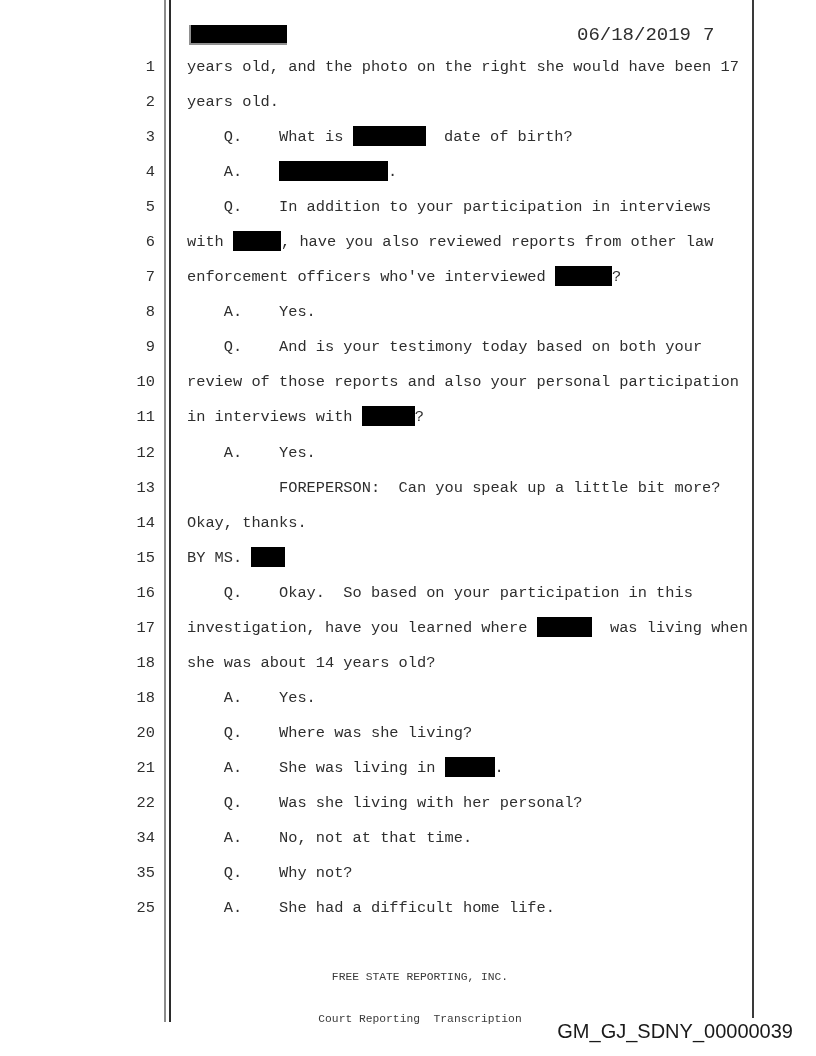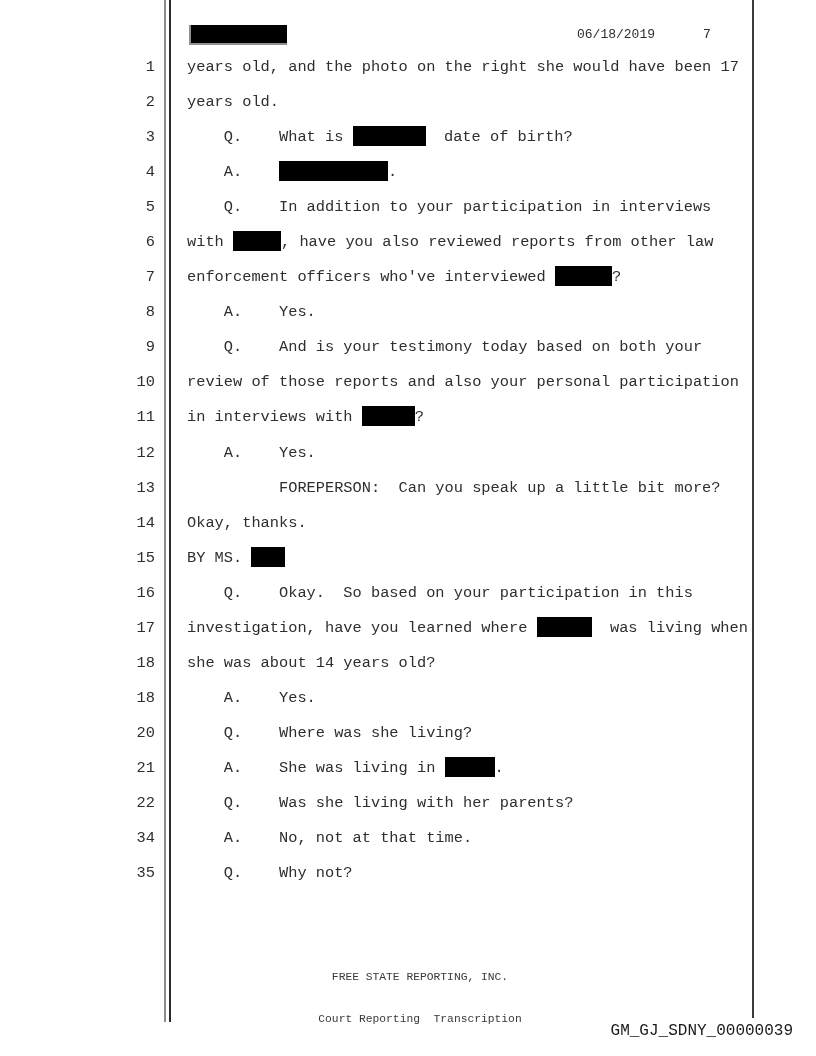--- a/index.html
+++ b/index.html
@@ -12,40 +12,40 @@
   .rule { position:absolute; top:0; }
   #rule-left-outer { left:164px; width:2px; height:1022px; background:#8c8c8c; }
   #rule-left-inner { left:169px; width:2px; height:1022px; background:#2b2b2b; }
   #rule-right      { left:752px; width:2px; height:1018px; background:#3a3a3a; }
   
   #hdr-redaction {
     position:absolute; left:189px; top:25px; width:96px; height:18px;
     background:#000000; border-left:2px solid #909090; border-bottom:2px solid #909090;
   }
   .hdr-text {
-    position:absolute; top:26px; line-height:18px; font-size:13px;
+    position:absolute; top:26px; line-height:18px; font-size:19px;
     white-space:pre; color:#2e2e2e;
   }
   #hdr-date { left:577px; }
   #hdr-page { left:703px; }
   
   #lines { position:absolute; left:0; top:50px; width:816px; }
   .row { position:relative; height:35.05px; line-height:35.05px; font-size:15.33px; }
   .num { display:inline-block; width:155px; text-align:right; vertical-align:top; }
   .txt { position:absolute; left:187px; top:0; white-space:pre; }
   .red { display:inline-block; background:#000000; height:20px; vertical-align:-5px; }
   
   #footer {
     position:absolute; left:187px; top:942px; width:466px; text-align:center;
     font-size:11.3px; line-height:14px; color:#3a3a3a; white-space:pre;
   }
   
   #bates {
-    position:absolute; right:23px; top:1023px; font-family:Liberation Mono, monospace;
-    font-size:16px; line-height:17px; color:#1a1a1a;
+    position:absolute; right:23px; top:1023px; font-family:Liberation Sans, sans-serif;
+    font-size:20px; line-height:17px; color:#1a1a1a;
   }
 </style>
 </head>
 <body>
 
 <div id="page">
 
   <div id="rule-left-outer" class="rule"></div>
   <div id="rule-left-inner" class="rule"></div>
   <div id="rule-right" class="rule"></div>
@@ -69,23 +69,24 @@
       <div class="row"><span class="num">12</span><span class="txt">    A.    Yes.</span></div>
       <div class="row"><span class="num">13</span><span class="txt">          FOREPERSON:  Can you speak up a little bit more?</span></div>
       <div class="row"><span class="num">14</span><span class="txt">Okay, thanks.</span></div>
       <div class="row"><span class="num">15</span><span class="txt">BY MS. <span class="red" style="width: 34px;"></span></span></div>
       <div class="row"><span class="num">16</span><span class="txt">    Q.    Okay.  So based on your participation in this</span></div>
       <div class="row"><span class="num">17</span><span class="txt">investigation, have you learned where <span class="red" style="width: 55px;"></span>  was living when</span></div>
       <div class="row"><span class="num">18</span><span class="txt">she was about 14 years old?</span></div>
       <div class="row"><span class="num">18</span><span class="txt">    A.    Yes.</span></div>
       <div class="row"><span class="num">20</span><span class="txt">    Q.    Where was she living?</span></div>
       <div class="row"><span class="num">21</span><span class="txt">    A.    She was living in <span class="red" style="width: 50px;"></span>.</span></div>
-      <div class="row"><span class="num">22</span><span class="txt">    Q.    Was she living with her parents?</span></div>
+      <div class="row"><span class="num">22</span><span class="txt">    Q.    Was she living with her personal?</span></div>
       <div class="row"><span class="num">34</span><span class="txt">    A.    No, not at that time.</span></div>
       <div class="row"><span class="num">35</span><span class="txt">    Q.    Why not?</span></div>
+      <div class="row"><span class="num">25</span><span class="txt">    A.    She had a difficult home life.</span></div>
     </div>
 
   <div id="footer">
     <div>FREE STATE REPORTING, INC.</div>
     <div>Court Reporting  Transcription</div>
     <div>D.C. Area 301-261-1902</div>
     
   </div>
 
   <div id="bates">GM_GJ_SDNY_00000039</div>

